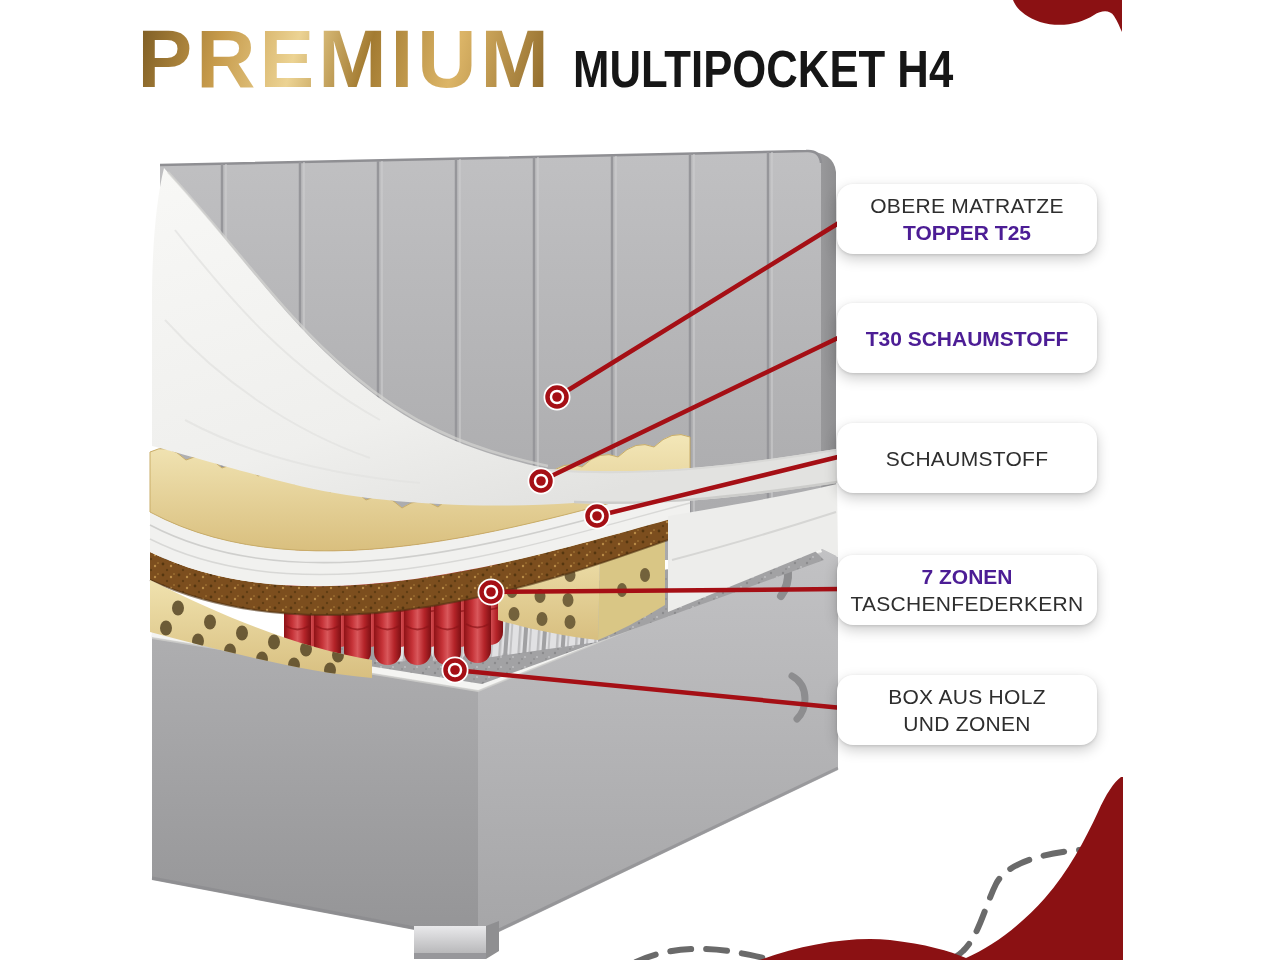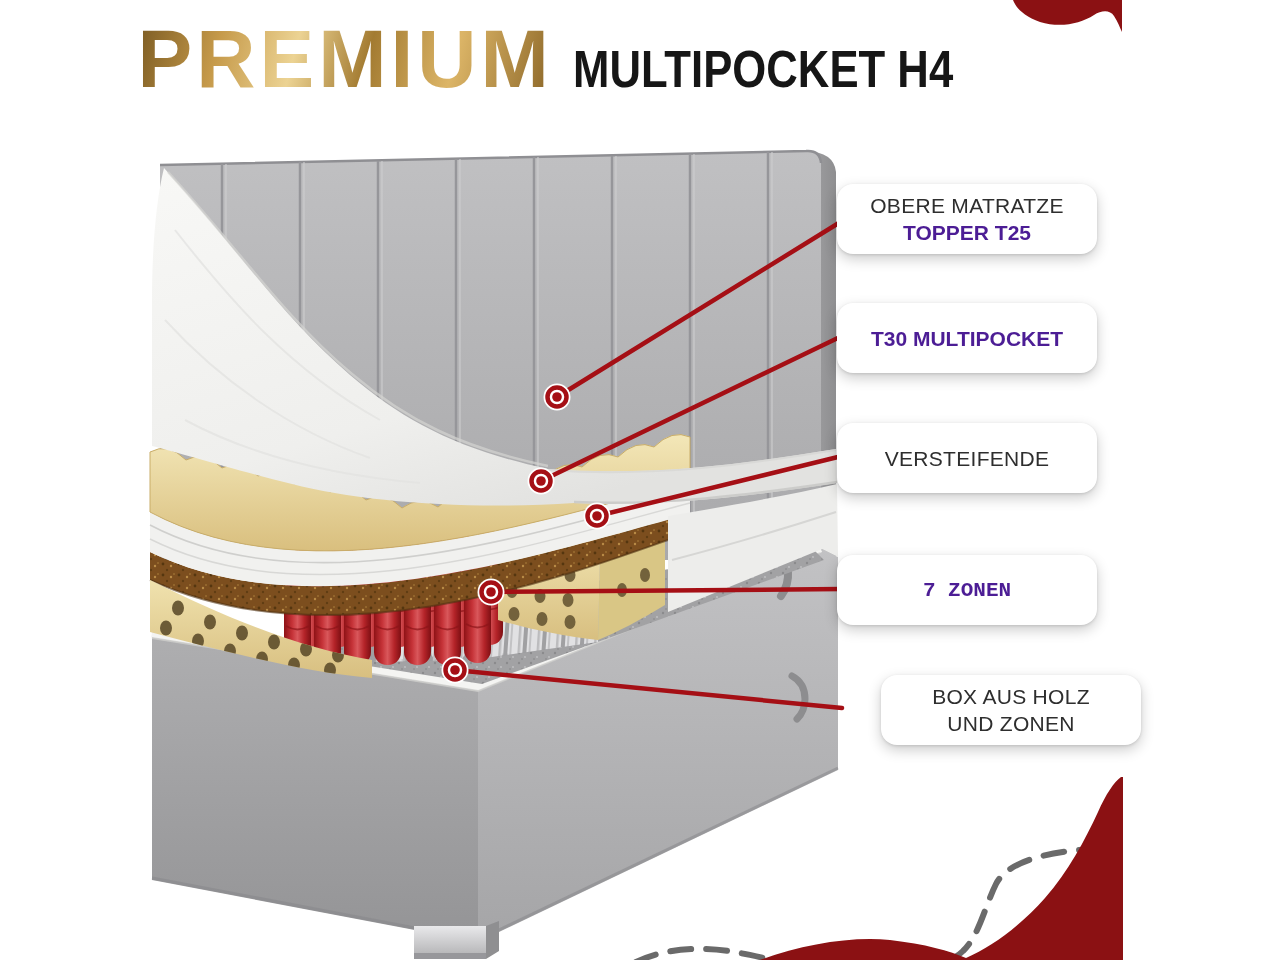--- a/index.html
+++ b/index.html
@@ -13,21 +13,21 @@
       -webkit-background-clip:text;background-clip:text;color:transparent;}
   .title-model{font-size:52px;font-weight:bold;color:#161616;line-height:1;
       transform:scaleX(.84);transform-origin:left bottom;display:inline-block;letter-spacing:0;}
   
   .card{position:absolute;left:837px;width:260px;height:70px;background:#ffffff;border-radius:16px;
         box-shadow:0 5px 14px rgba(0,0,0,.20), 0 1px 3px rgba(0,0,0,.12);
         display:flex;flex-direction:column;justify-content:center;align-items:center;
         text-align:center;line-height:27px;font-size:21px;color:#2e2e2e;z-index:5;}
   .card .gold{color:#4c1d95;font-weight:bold;}
   .card .dark{color:#2e2e2e;font-weight:normal;letter-spacing:.3px;}
-  .c1{top:184px;} .c2{top:303px;} .c3{top:423px;} .c4{top:555px;font-family:Liberation Mono, monospace;} .c5{top:675px;margin-left:44px;}
+  .c1{top:184px;} .c2{top:303px;} .c3{top:423px;} .c4{top:555px;} .c5{top:675px;}
   svg{position:absolute;left:0;top:0;}
 </style>
 </head>
 <body>
 
 <div id="canvas">
 
   <svg width="1280" height="960" viewBox="0 0 1280 960">
     <defs>
       <linearGradient id="gHead" x1="0" y1="0" x2="0" y2="1">
@@ -334,26 +334,27 @@
   <div class="title-row">
     <span class="title-premium">PREMIUM</span>
       <span class="title-model">MULTIPOCKET H4</span>
   </div>
 
   <div class="card c1">
     <span class="dark">OBERE MATRATZE</span>
     <span class="gold">TOPPER T25</span>
   </div>
   <div class="card c2">
-    <span class="gold">T30 MULTIPOCKET</span>
+    <span class="gold">T30 SCHAUMSTOFF</span>
   </div>
   <div class="card c3">
-    <span class="dark">VERSTEIFENDE</span>
+    <span class="dark">SCHAUMSTOFF</span>
   </div>
   <div class="card c4">
     <span class="gold">7 ZONEN</span>
+    <span class="dark">TASCHENFEDERKERN</span>
   </div>
   <div class="card c5">
     <span class="dark">BOX AUS HOLZ</span>
     <span class="dark">UND ZONEN</span>
   </div>
 
 </div>
 
 </body></html>

